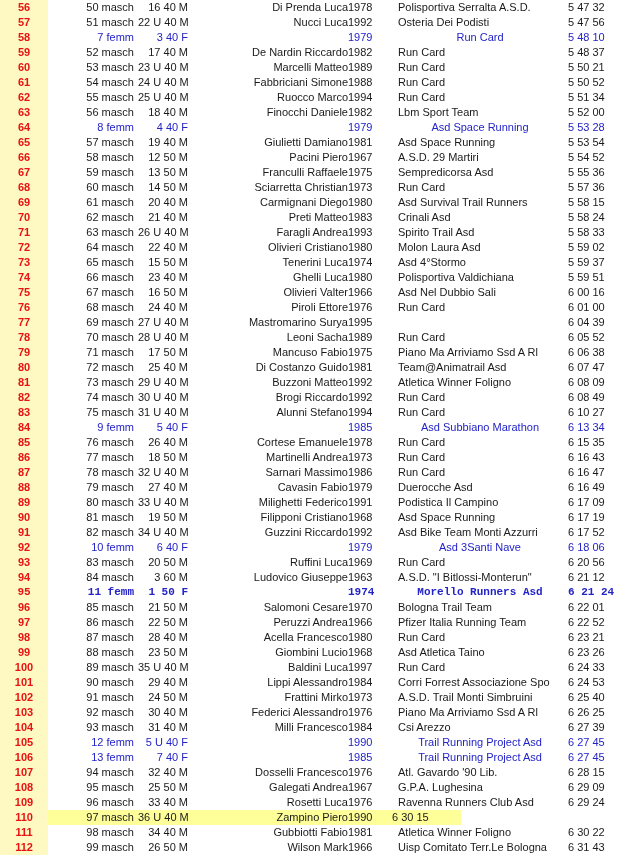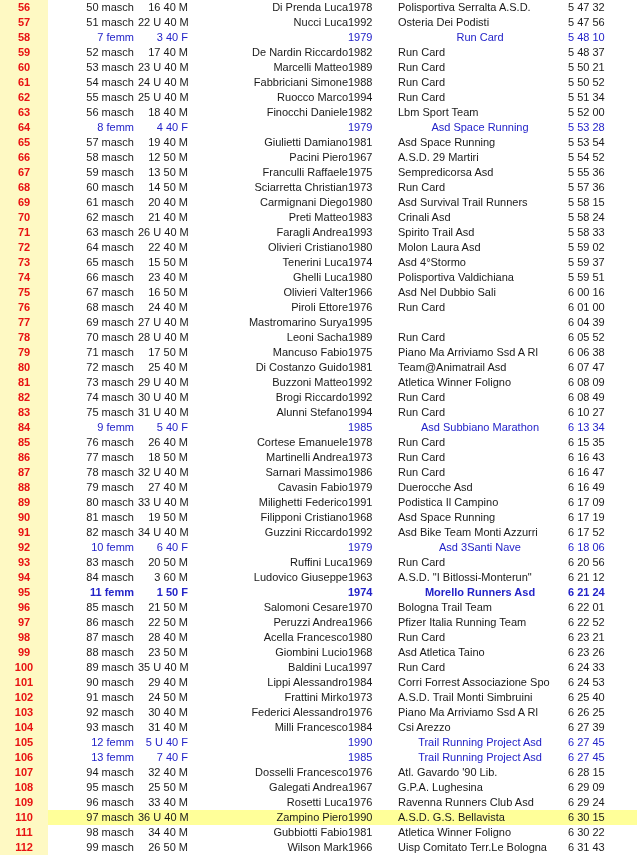--- a/index.html
+++ b/index.html
@@ -20,21 +20,21 @@
   .cat{width:58px;text-align:right;padding-right:8px;flex:none;}
   .name{width:152px;text-align:right;padding-left:6px;flex:none;}
   .year{width:44px;text-align:left;flex:none;}
   .team{width:176px;text-align:left;padding-left:6px;flex:none;}
   .time{width:69px;padding-right:7px;flex:none;}
   
   .row.f{color:#2323c8;}
   .row.f .name{text-align:center;padding-left:0;padding-right:8px;margin-top:20px;}
   .row.f .team{text-align:center;padding-left:0;}
   
-  .row.bold{font-weight:bold;}
+  .row.bold{font-weight:bold;font-family:Liberation Mono, monospace;}
   
   .row.hl .gender,.row.hl .cat,.row.hl .name,
   .row.hl .year,.row.hl .team,.row.hl .time{background:#ffff99;}
 </style>
 </head>
 <body>
 
 <div id="results">
     <div class="row">
     <div class="c pos">56</div>
@@ -521,21 +521,20 @@
     <div class="c year">1976</div>
     <div class="c team">Ravenna Runners Club Asd</div>
     <div class="c time">6 29 24</div>
   </div>
     <div class="row hl">
     <div class="c pos">110</div>
     <div class="c gender">97 masch</div>
     <div class="c cat">36 U 40 M</div>
     <div class="c name">Zampino Piero</div>
     <div class="c year">1990</div>
-    <div class="c team">A.S.D. G.S. Bellavista</div>
     <div class="c time">6 30 15</div>
   </div>
     <div class="row">
     <div class="c pos">111</div>
     <div class="c gender">98 masch</div>
     <div class="c cat">34 40 M</div>
     <div class="c name">Gubbiotti Fabio</div>
     <div class="c year">1981</div>
     <div class="c team">Atletica Winner Foligno</div>
     <div class="c time">6 30 22</div>

